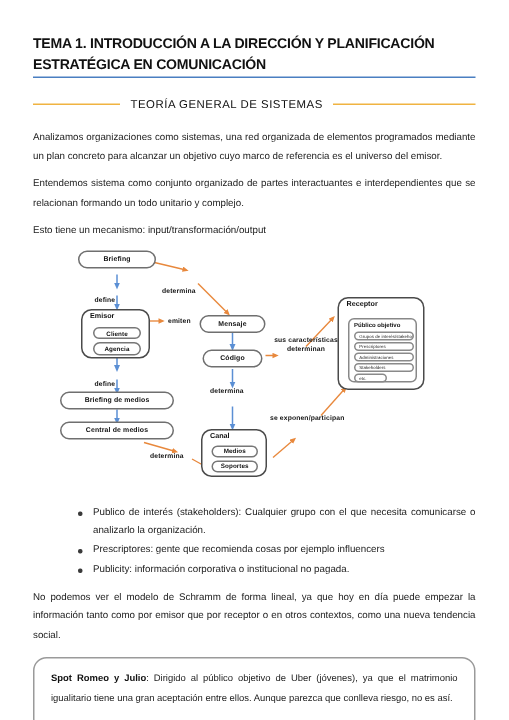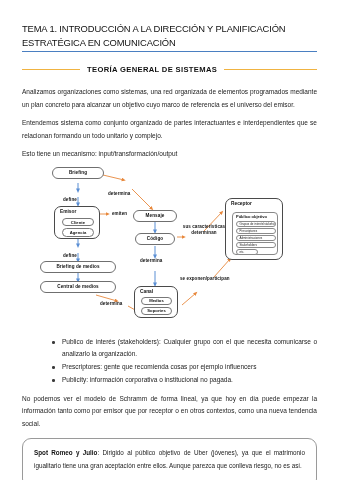--- a/index.html
+++ b/index.html
@@ -13,21 +13,21 @@
   .page{
     position:relative;
     width:339px;height:480px;
     box-sizing:border-box;
     padding:22px 22px 0 22px;
   }
 
   
   .doc-title{
     font-size:9.4px;
-    font-weight:normal;
+    font-weight:bold;
     line-height:13.5px;
     letter-spacing:-0.15px;
     margin:0 0 2px 0;
     color:#111;
   }
   .title-rule{
     height:1px;
     background:#4a7fc1;
     width:100%;
     margin:0 0 13px 0;
@@ -41,21 +41,21 @@
   }
   .section-head .bar{
     flex:1 1 auto;
     height:1.6px;
     background:#f0b341;
   }
   .section-head .bar.left{flex:0 0 58px;}
   .section-head .bar.right{flex:1 1 auto;}
   .section-title{
     font-size:7.6px;
-    font-weight:bold;
+    font-weight:normal;
     letter-spacing:0.35px;
     white-space:nowrap;
     color:#111;
   }
 
   
   .para{
     font-size:6.5px;
     line-height:12.6px;
     text-align:justify;

